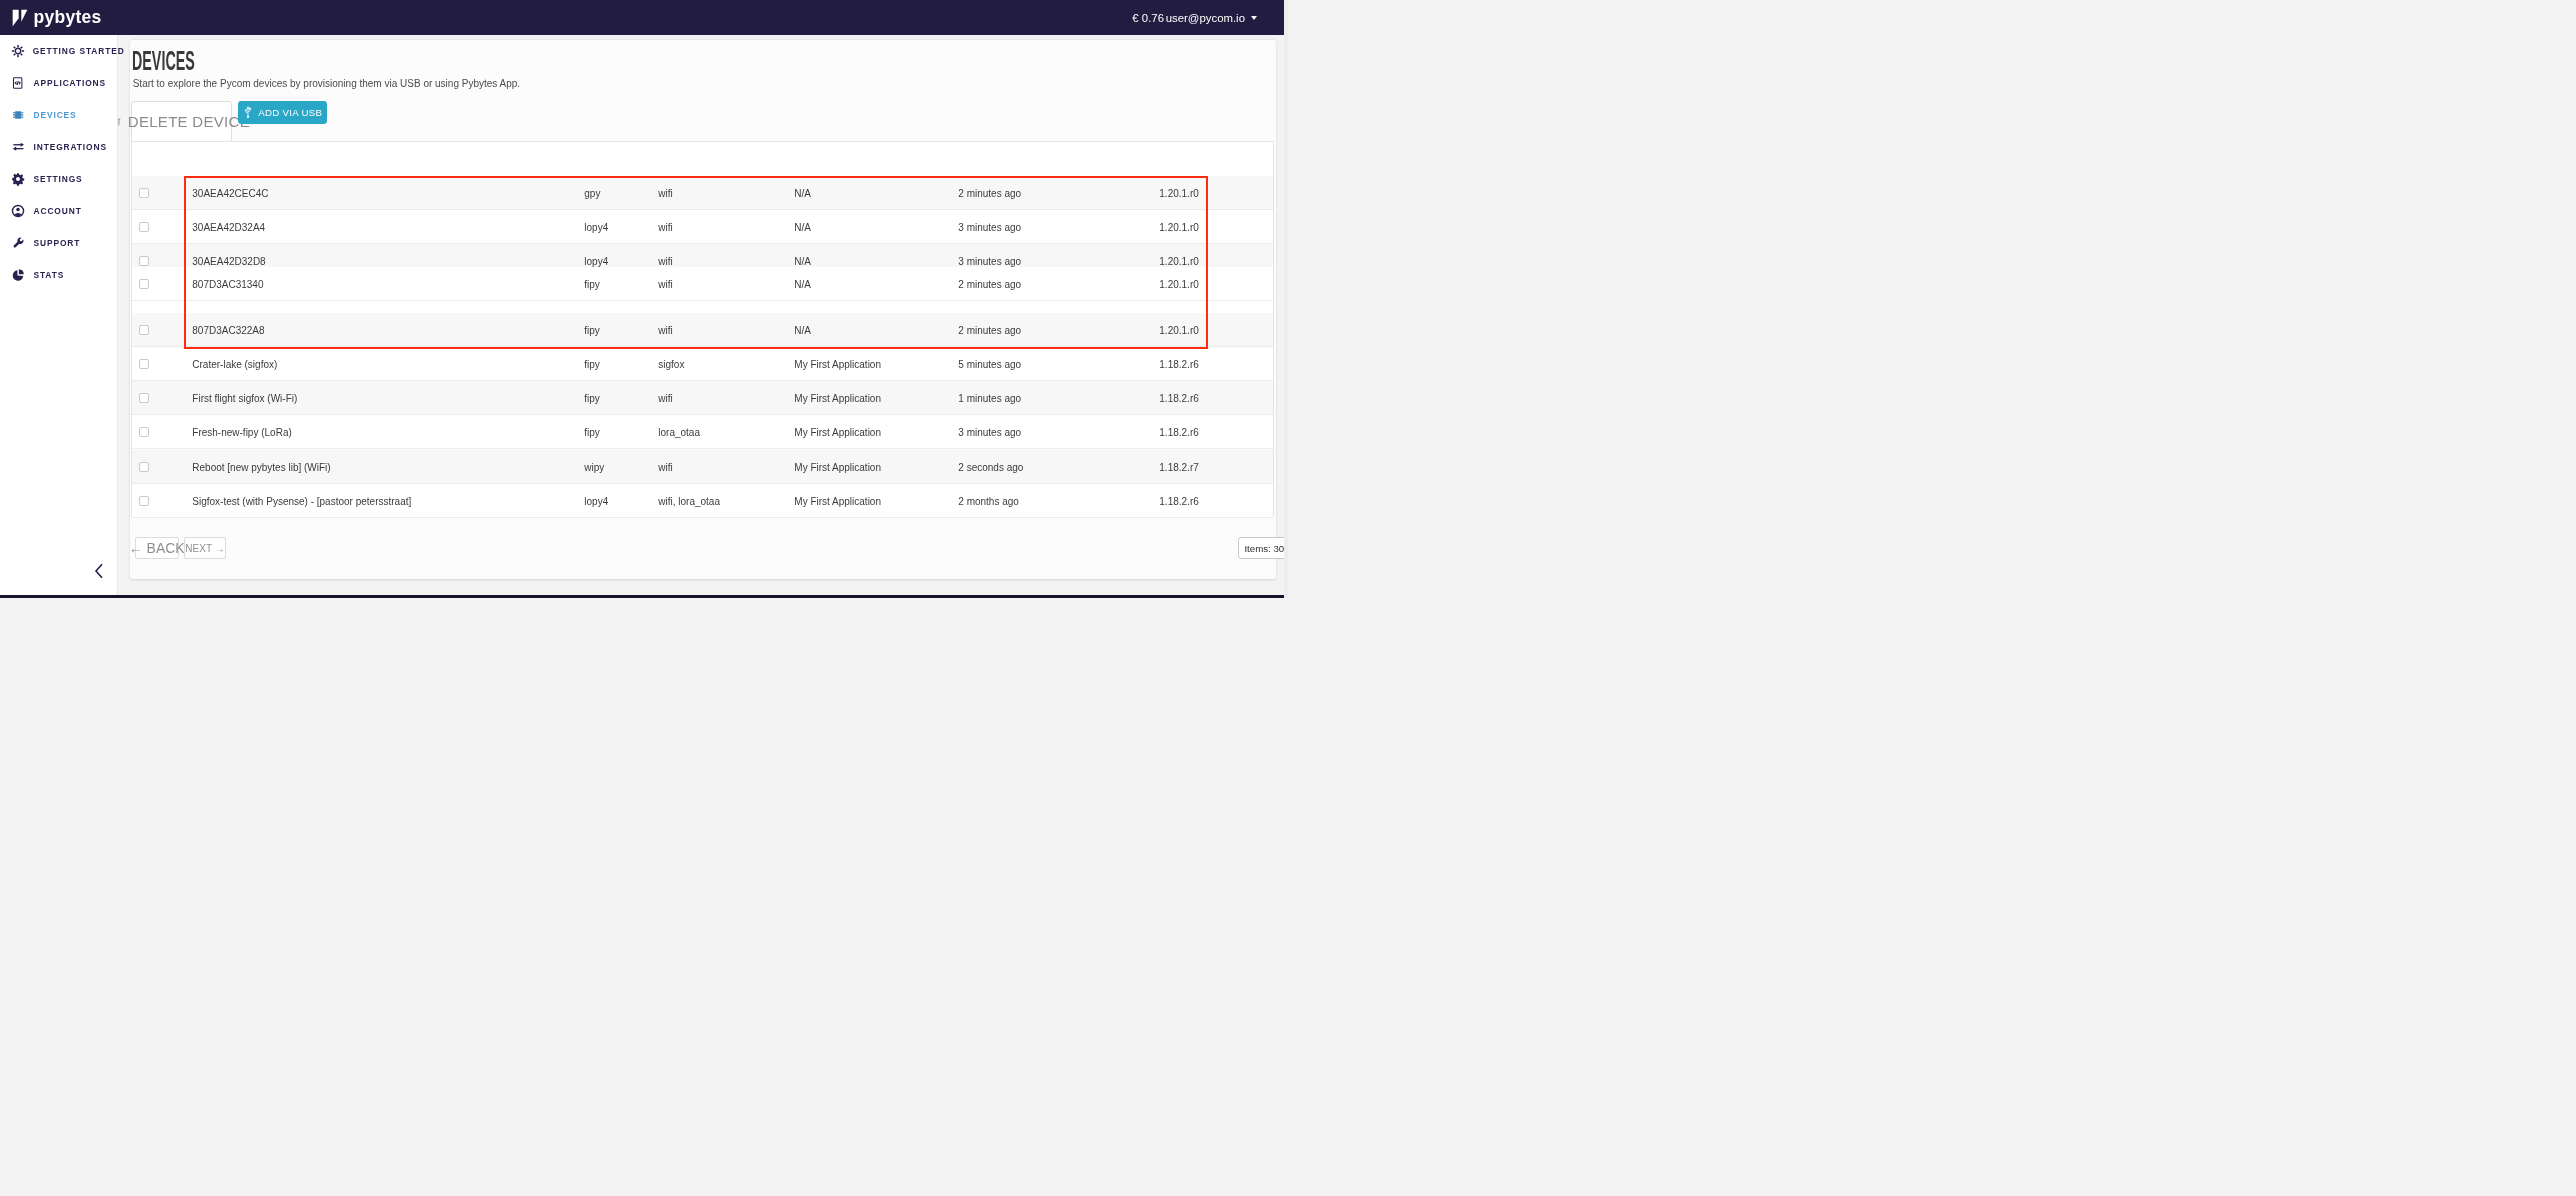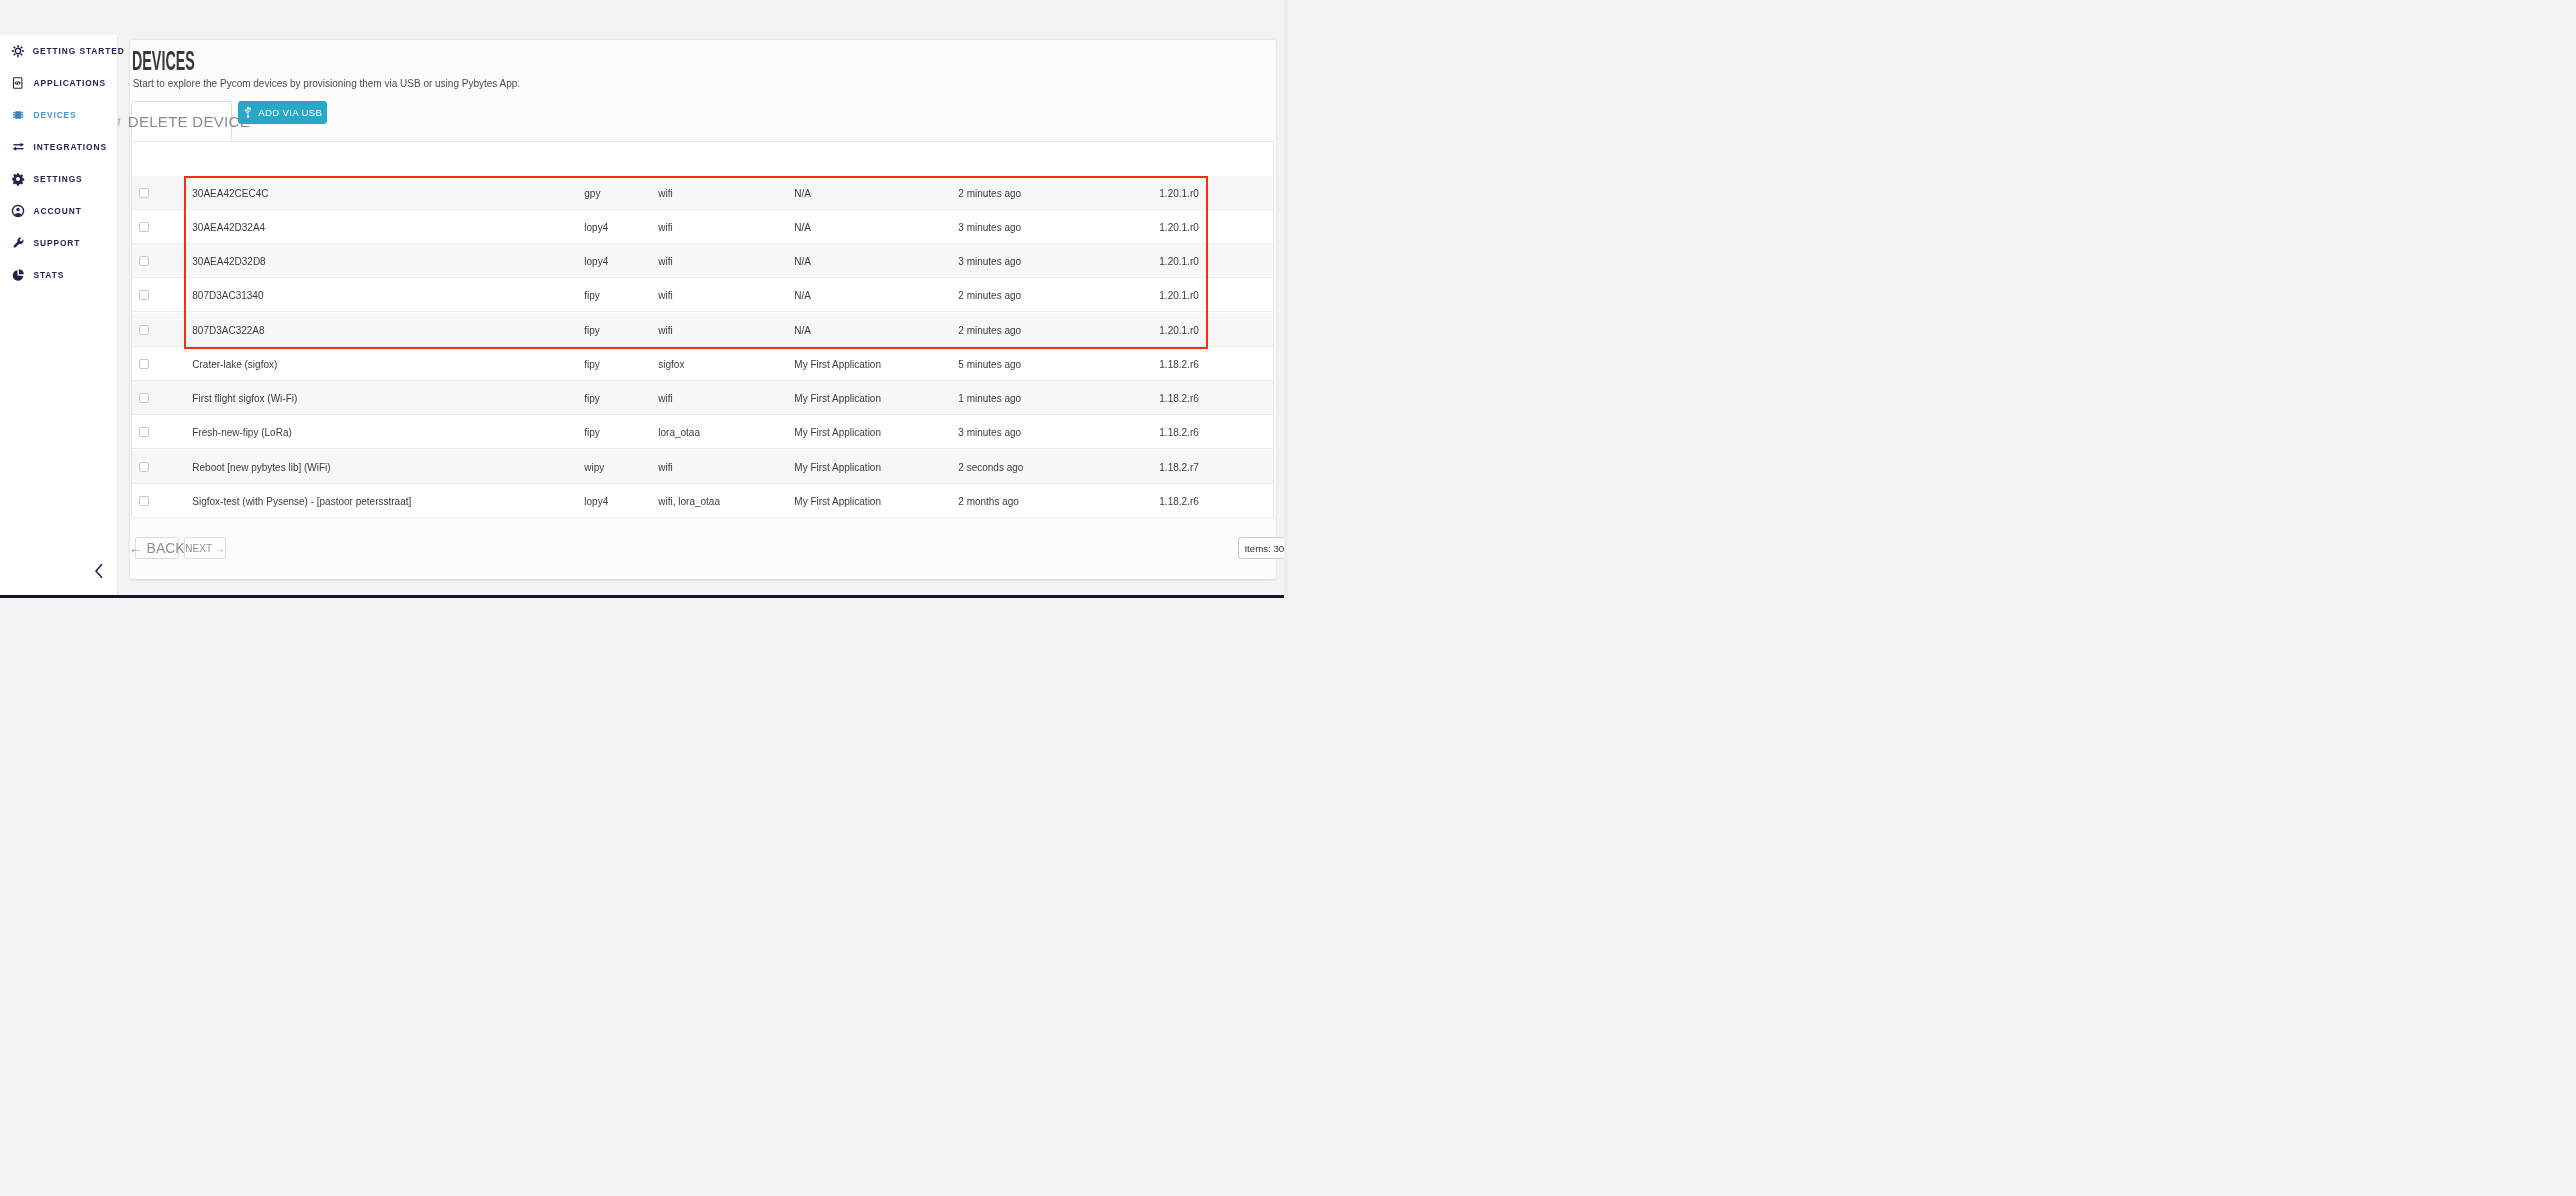--- a/index.html
+++ b/index.html
@@ -54,20 +54,36 @@
 
   
   .bottom-strip { position:absolute; left:0; bottom:0; width:1288px; height:3.4px; background:#16132b; z-index:5; }
   .scroll-strip { position:absolute; right:0; top:0; width:4px; height:598px; background:#ededed; z-index:6; }
 </style>
 </head>
 <body>
 
 <div class="stage">
 
+  <header class="topbar">
+    <div class="brand">
+      <span style="display:inline-flex;">
+        <svg width="16" height="18" viewBox="0 0 24 27">
+            <path d="M1 1h9v13L1 26z" fill="#ffffff"></path>
+            <path d="M14 1h9L14 19z" fill="#ffffff"></path>
+          </svg>
+      </span>
+      <span class="logo-text">pybytes</span>
+    </div>
+    <span class="balance">€ 0.76</span>
+    <button class="user-menu">
+      <span>user@pycom.io</span>
+      <i class="caret"></i>
+    </button>
+  </header>
 
   <aside class="sidebar">
     <nav id="side-nav">
         <div class="nav-item">
           <span class="nav-icon">
             <svg width="14" height="14" viewBox="0 0 24 24">
               <circle cx="12" cy="12" r="4.6" fill="none" stroke="currentColor" stroke-width="2.4"></circle>
               <g stroke="currentColor" stroke-width="2.6">
                 <line x1="12" y1="1.5" x2="12" y2="5.5"></line>
                 <line x1="12" y1="18.5" x2="12" y2="22.5"></line>
@@ -218,21 +234,21 @@
           </div>
           <div class="trow odd" style="top: 102px;">
             <span class="checkbox"></span>
             <span class="cell c0">30AEA42D32D8</span>
             <span class="cell c1">lopy4</span>
             <span class="cell c2">wifi</span>
             <span class="cell c3">N/A</span>
             <span class="cell c4">3 minutes ago</span>
             <span class="cell c5">1.20.1.r0</span>
           </div>
-          <div class="trow" style="top: 136px;">
+          <div class="trow" style="top: 125px;">
             <span class="checkbox"></span>
             <span class="cell c0">807D3AC31340</span>
             <span class="cell c1">fipy</span>
             <span class="cell c2">wifi</span>
             <span class="cell c3">N/A</span>
             <span class="cell c4">2 minutes ago</span>
             <span class="cell c5">1.20.1.r0</span>
           </div>
           <div class="trow odd" style="top: 171px;">
             <span class="checkbox"></span>

